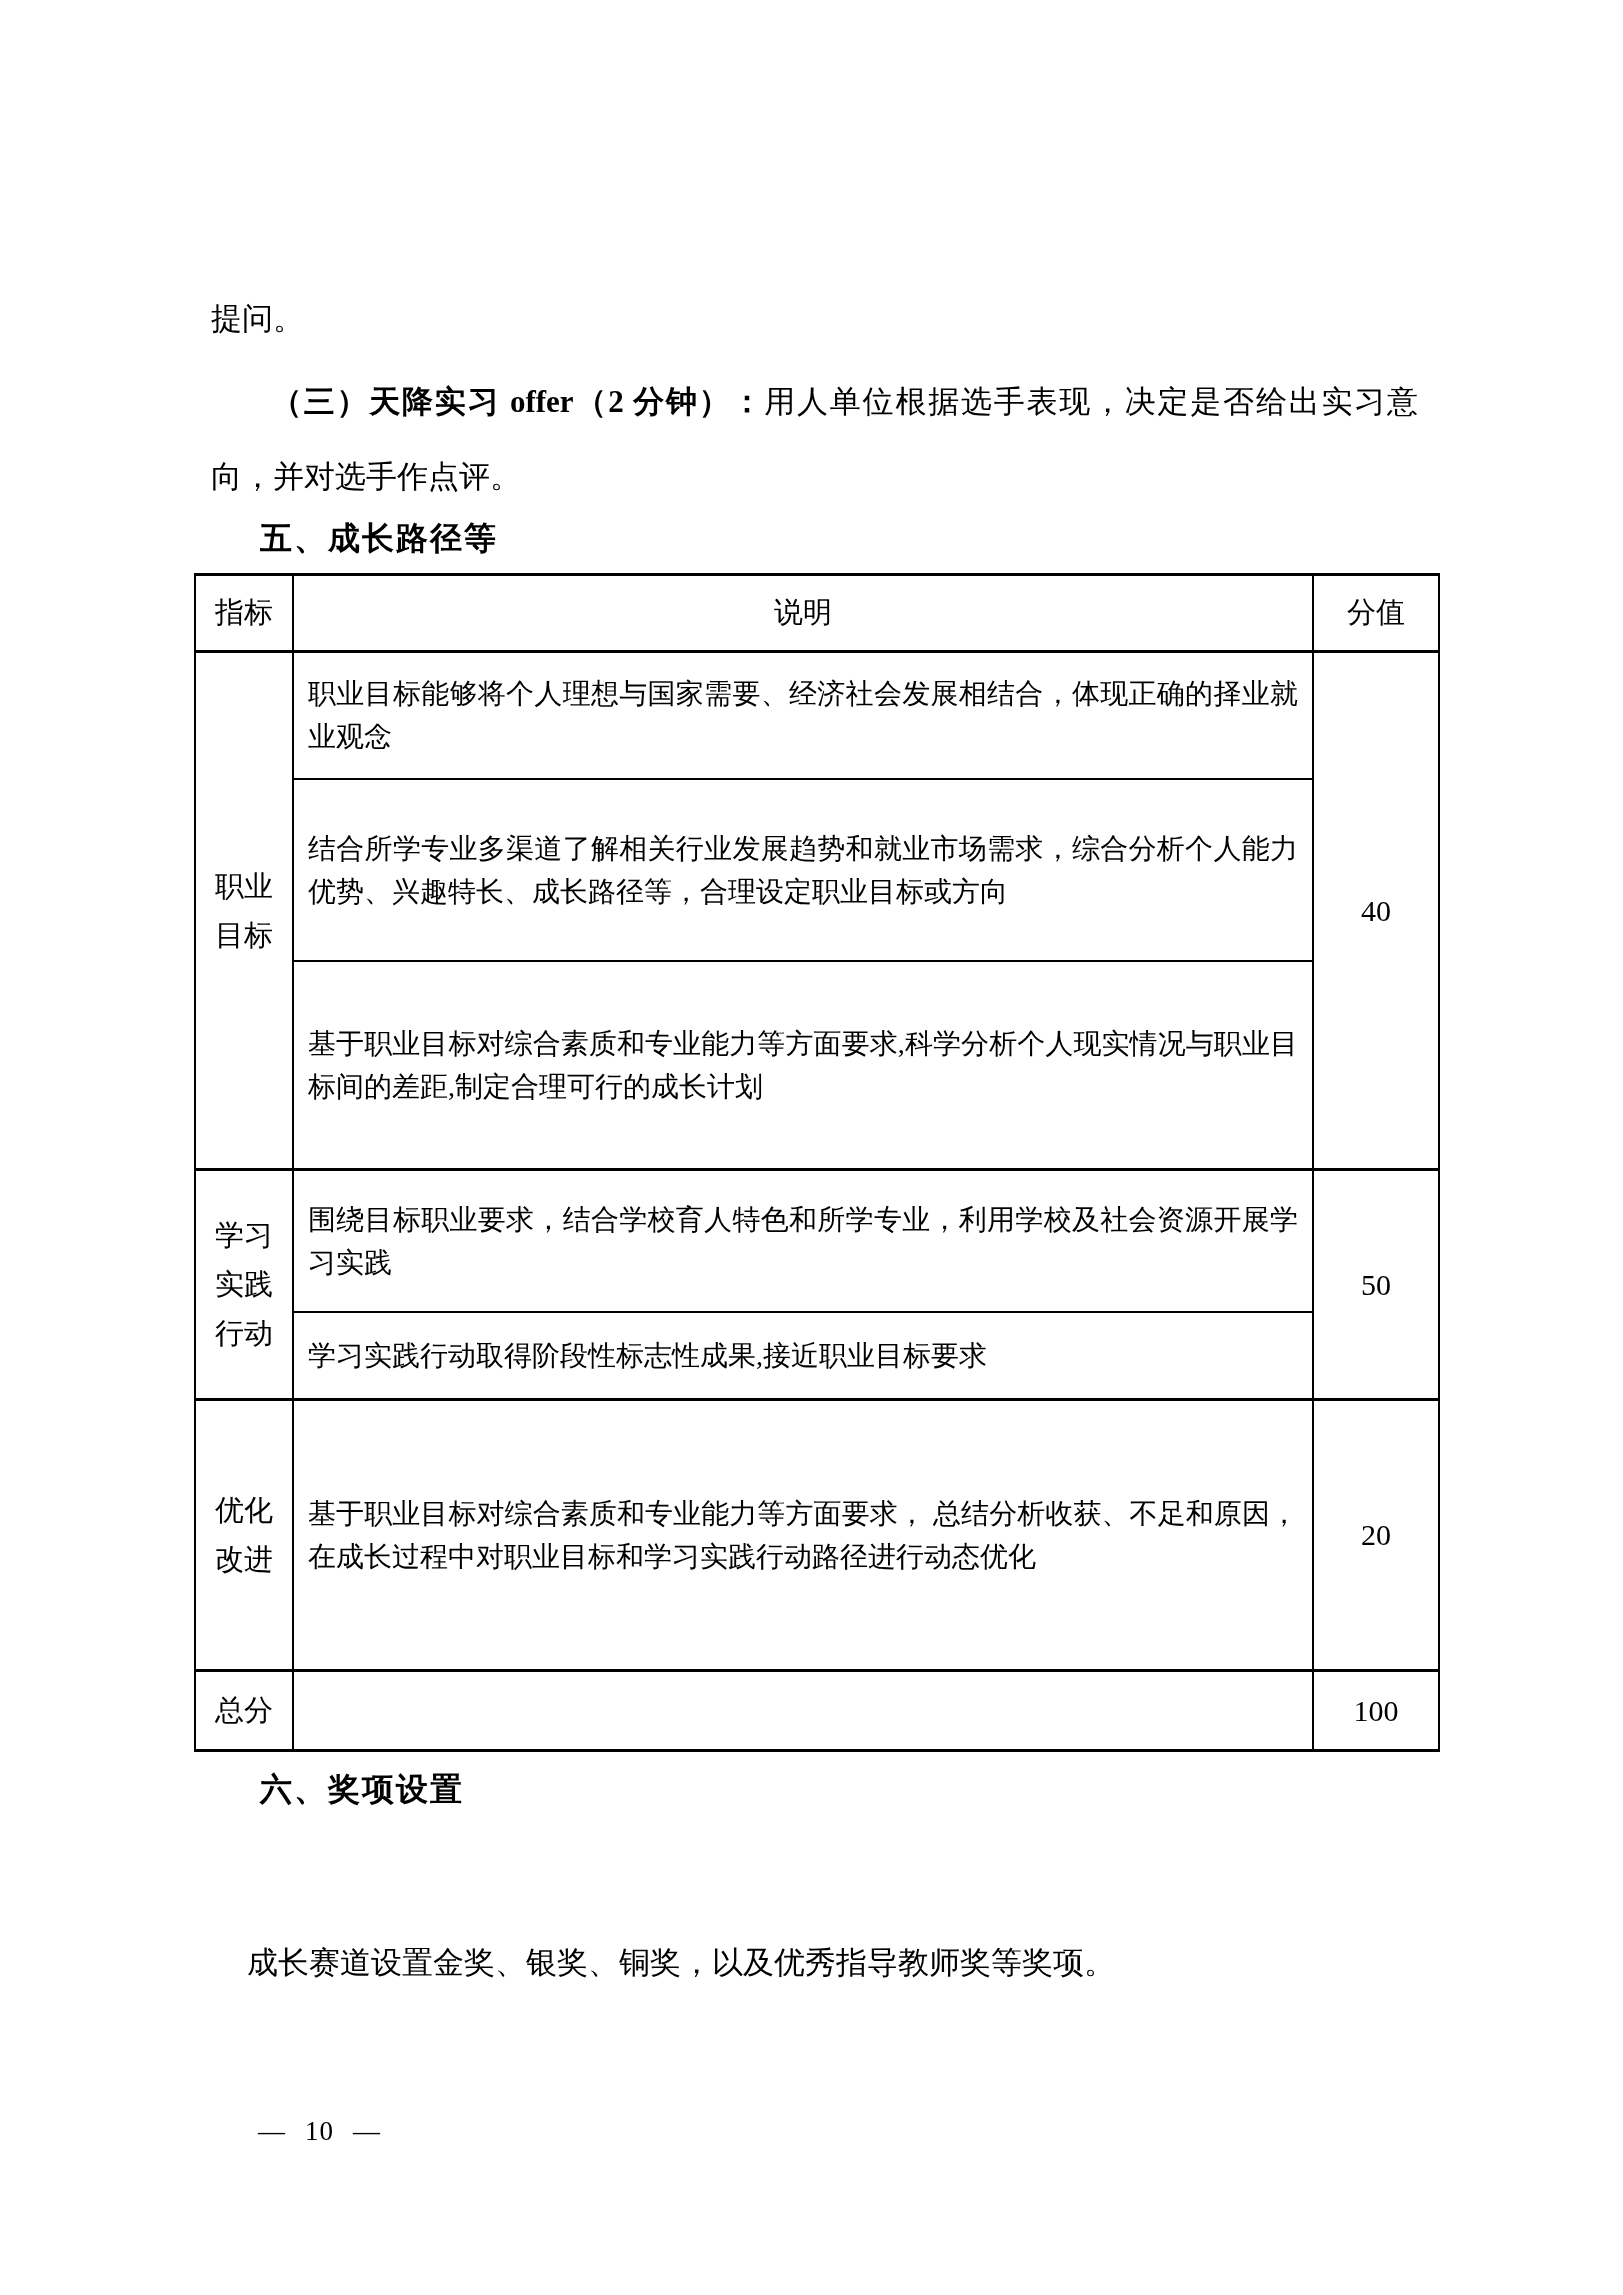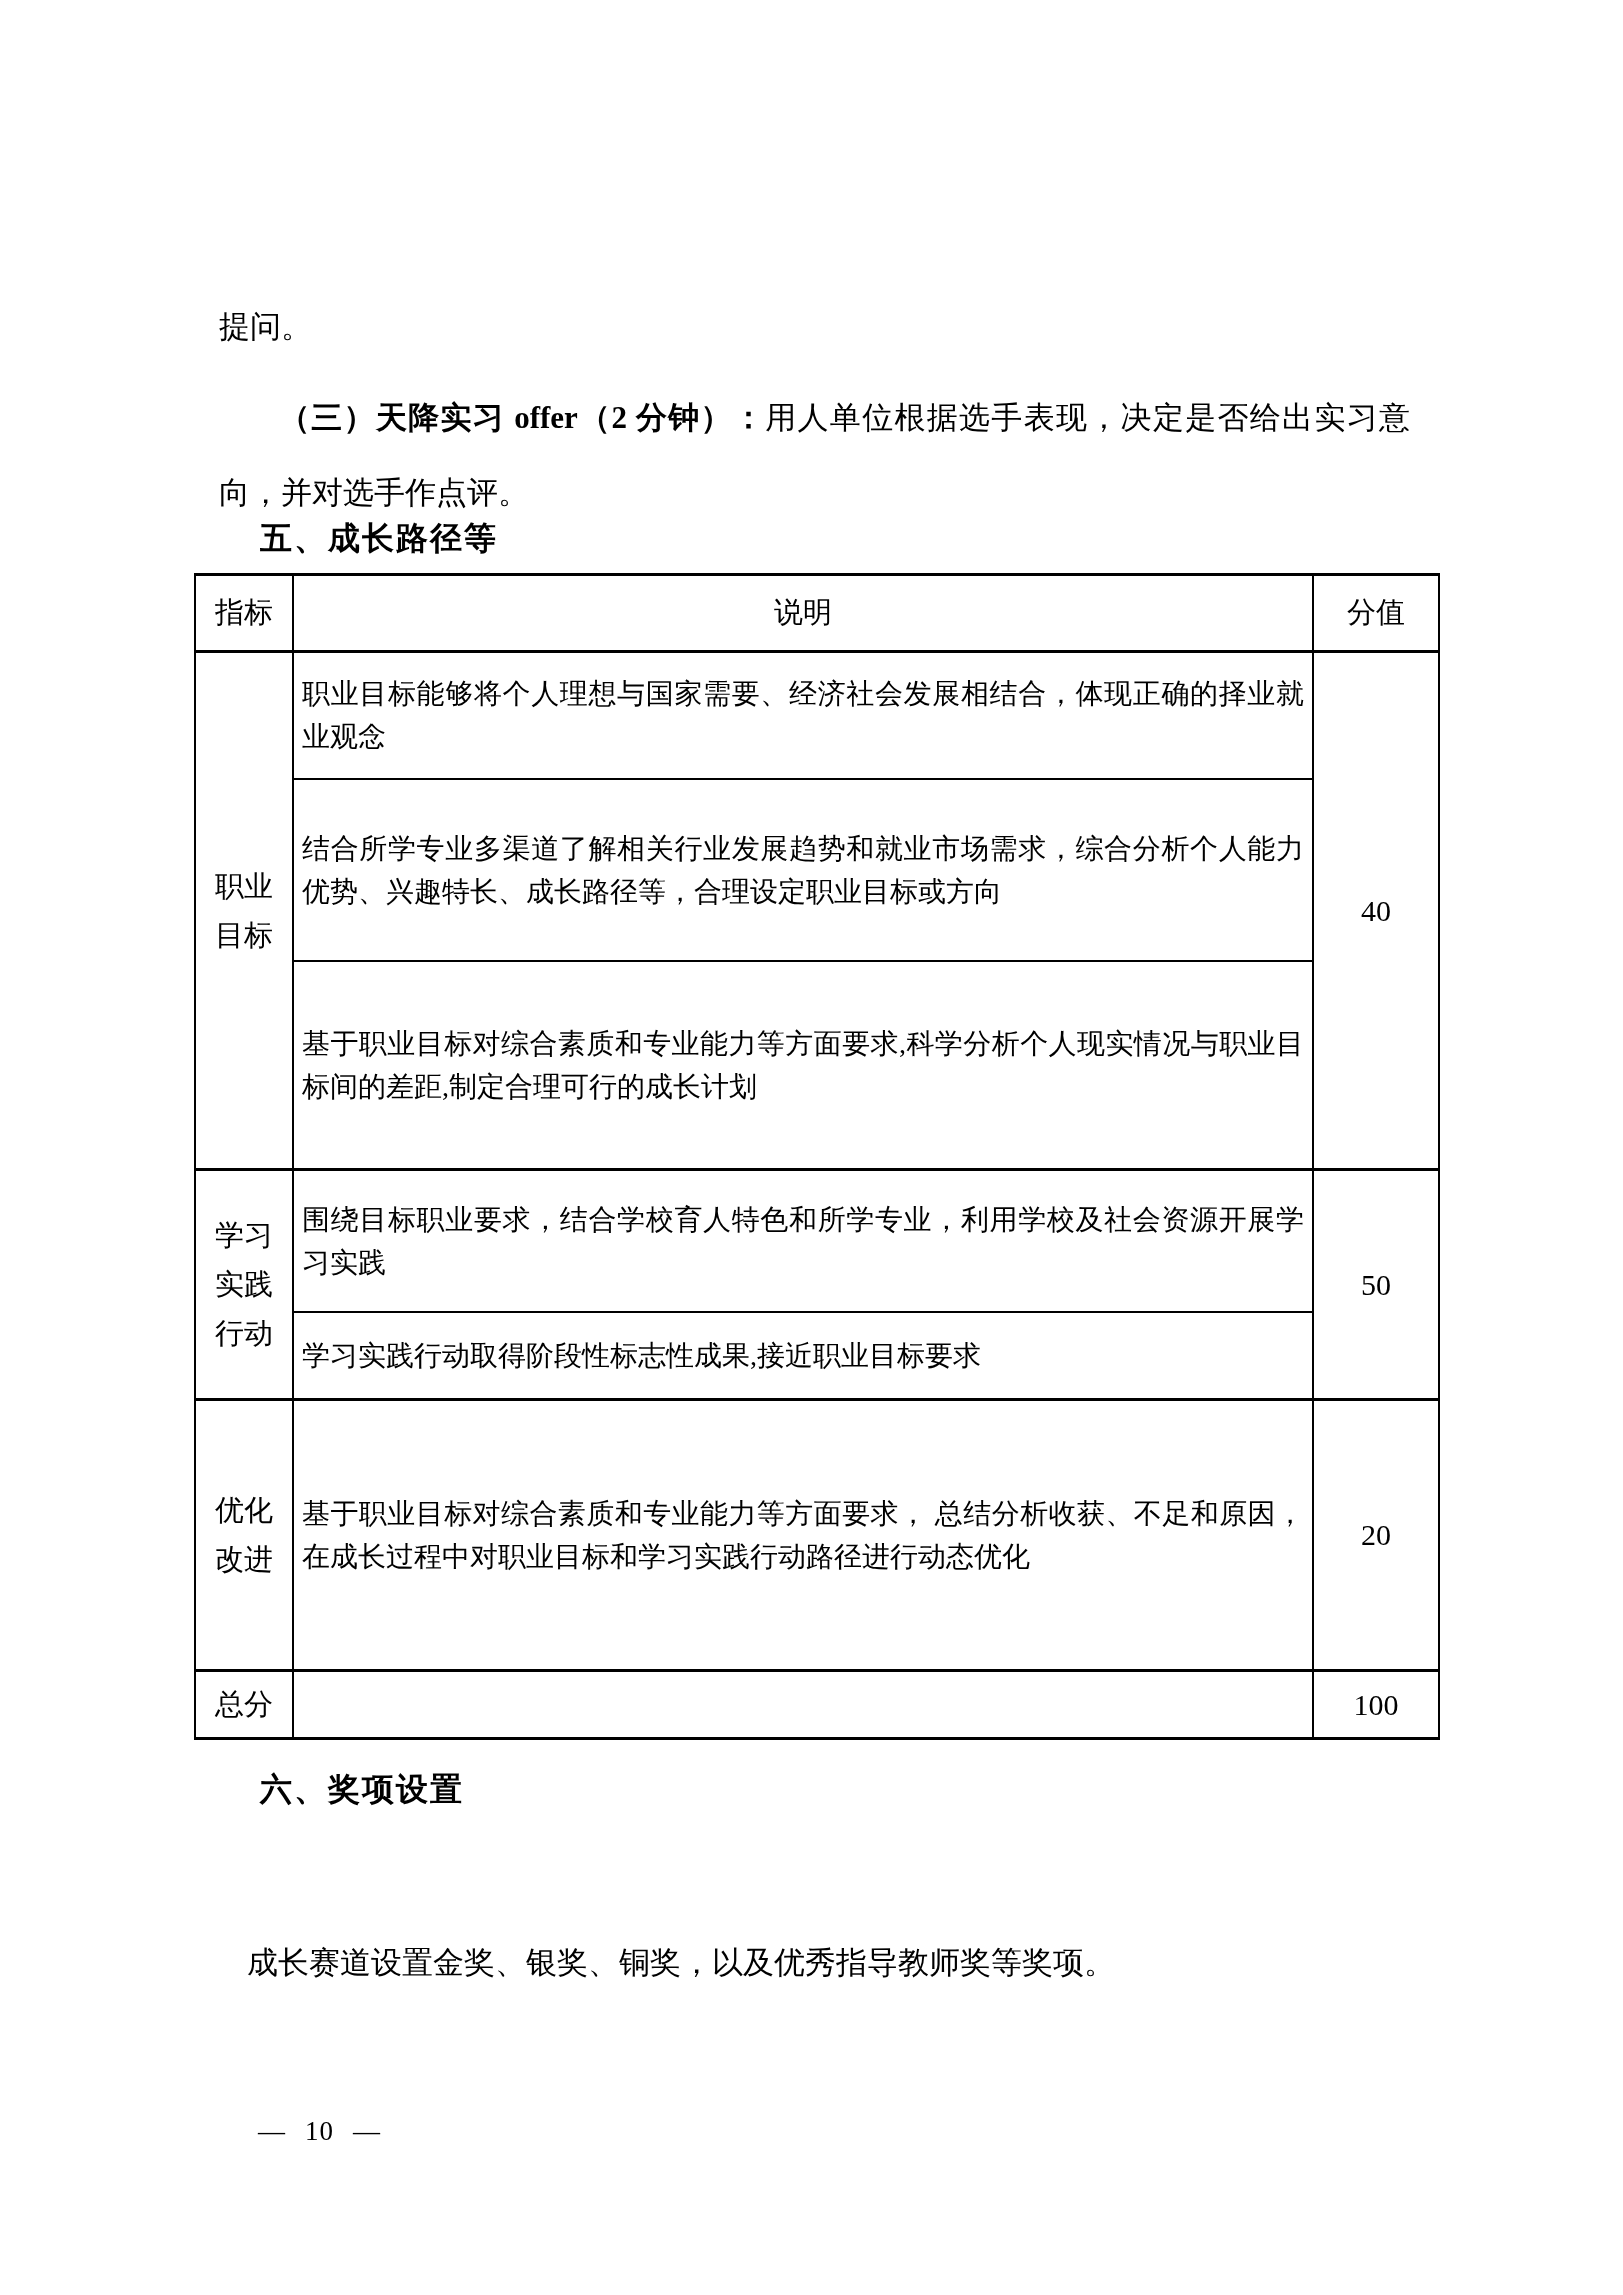--- a/index.html
+++ b/index.html
@@ -16,21 +16,21 @@
   
   .top-block {
     position: absolute;
     left: 203px;
     top: 273px;
     width: 1223px;
     font-size: 31px;
     line-height: 75px;
     text-align: justify;
   }
-  .top-block p { margin: 16px; }
+  .top-block p { margin: 8px; }
   .p-indent { text-indent: 60px; }
   .item-lead { font-weight: 700; }
 
   
   .sec-heading {
     position: absolute;
     left: 203px;
     width: 1223px;
     padding-left: 57px;
     box-sizing: border-box;
@@ -45,21 +45,21 @@
 
   
   .tbl-wrap { position: absolute; left: 194px; top: 573px; }
   table.eval {
     border-collapse: collapse;
     table-layout: fixed;
     width: 1244px;
   }
   table.eval th, table.eval td {
     border: 2px solid #000000;
-    padding: 8px;
+    padding: 14px;
     vertical-align: middle;
     font-weight: normal;
     overflow: hidden;
   }
   .bt-thick { border-top-width: 3.6px !important; }
   .bb-thick { border-bottom-width: 3.6px !important; }
 
   tr.row-h   { height: 77px; }
   tr.row-1   { height: 127px; }
   tr.row-2   { height: 182px; }

